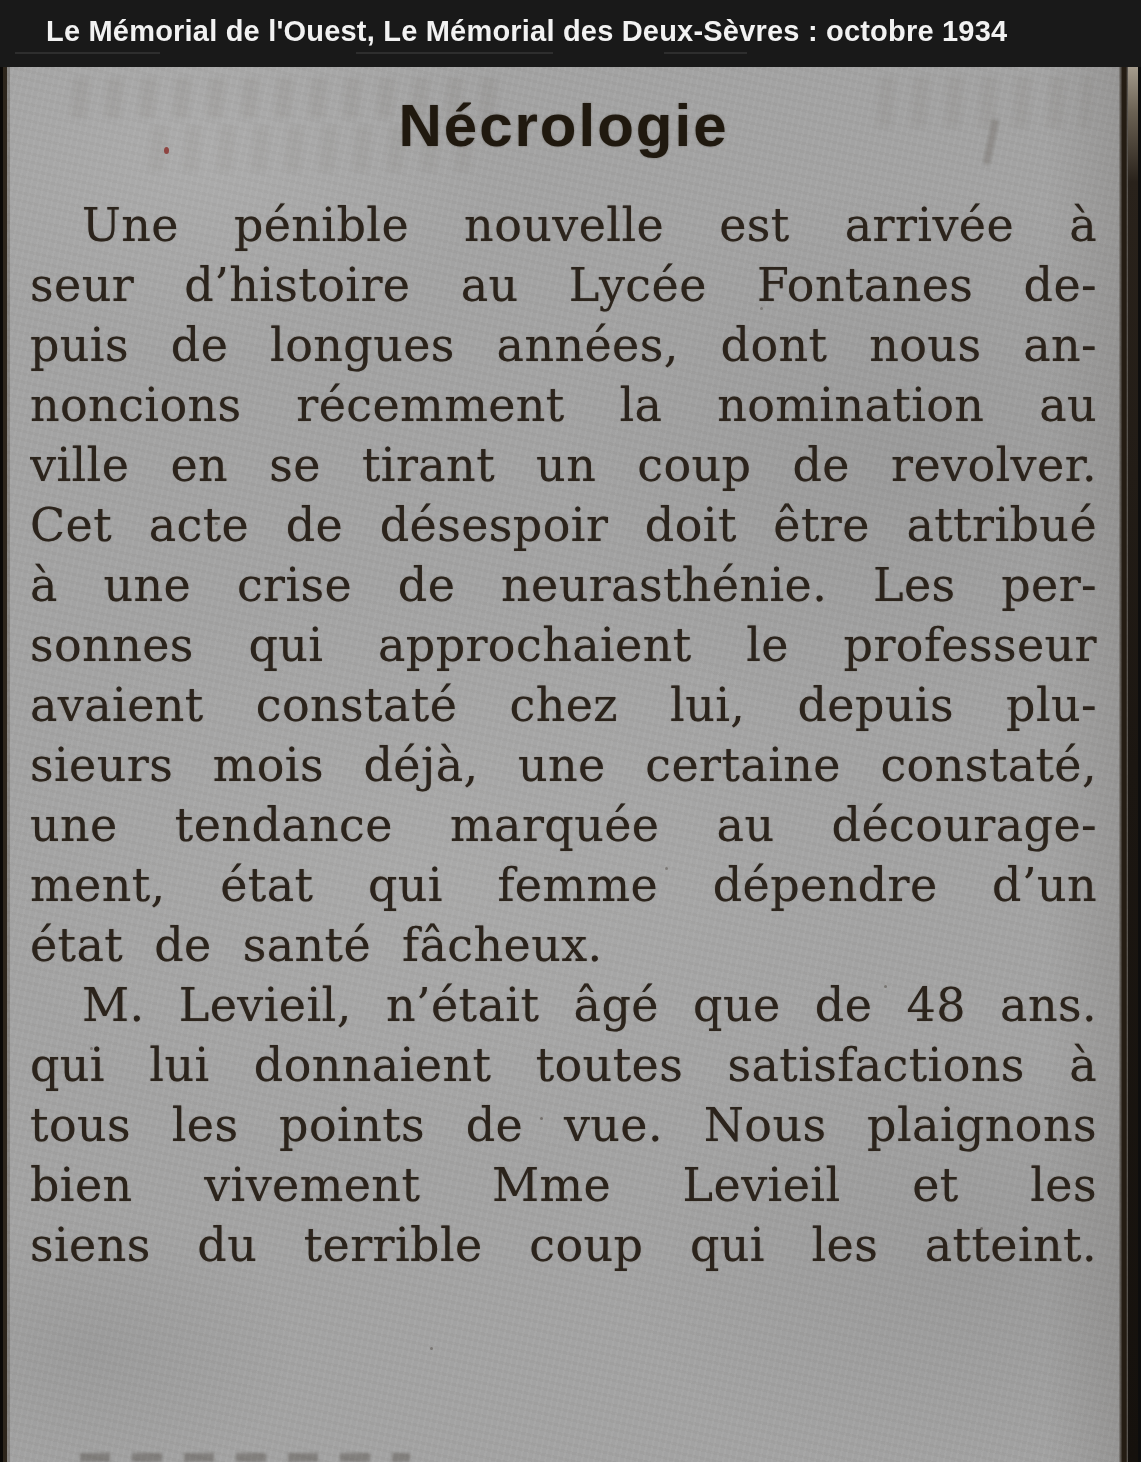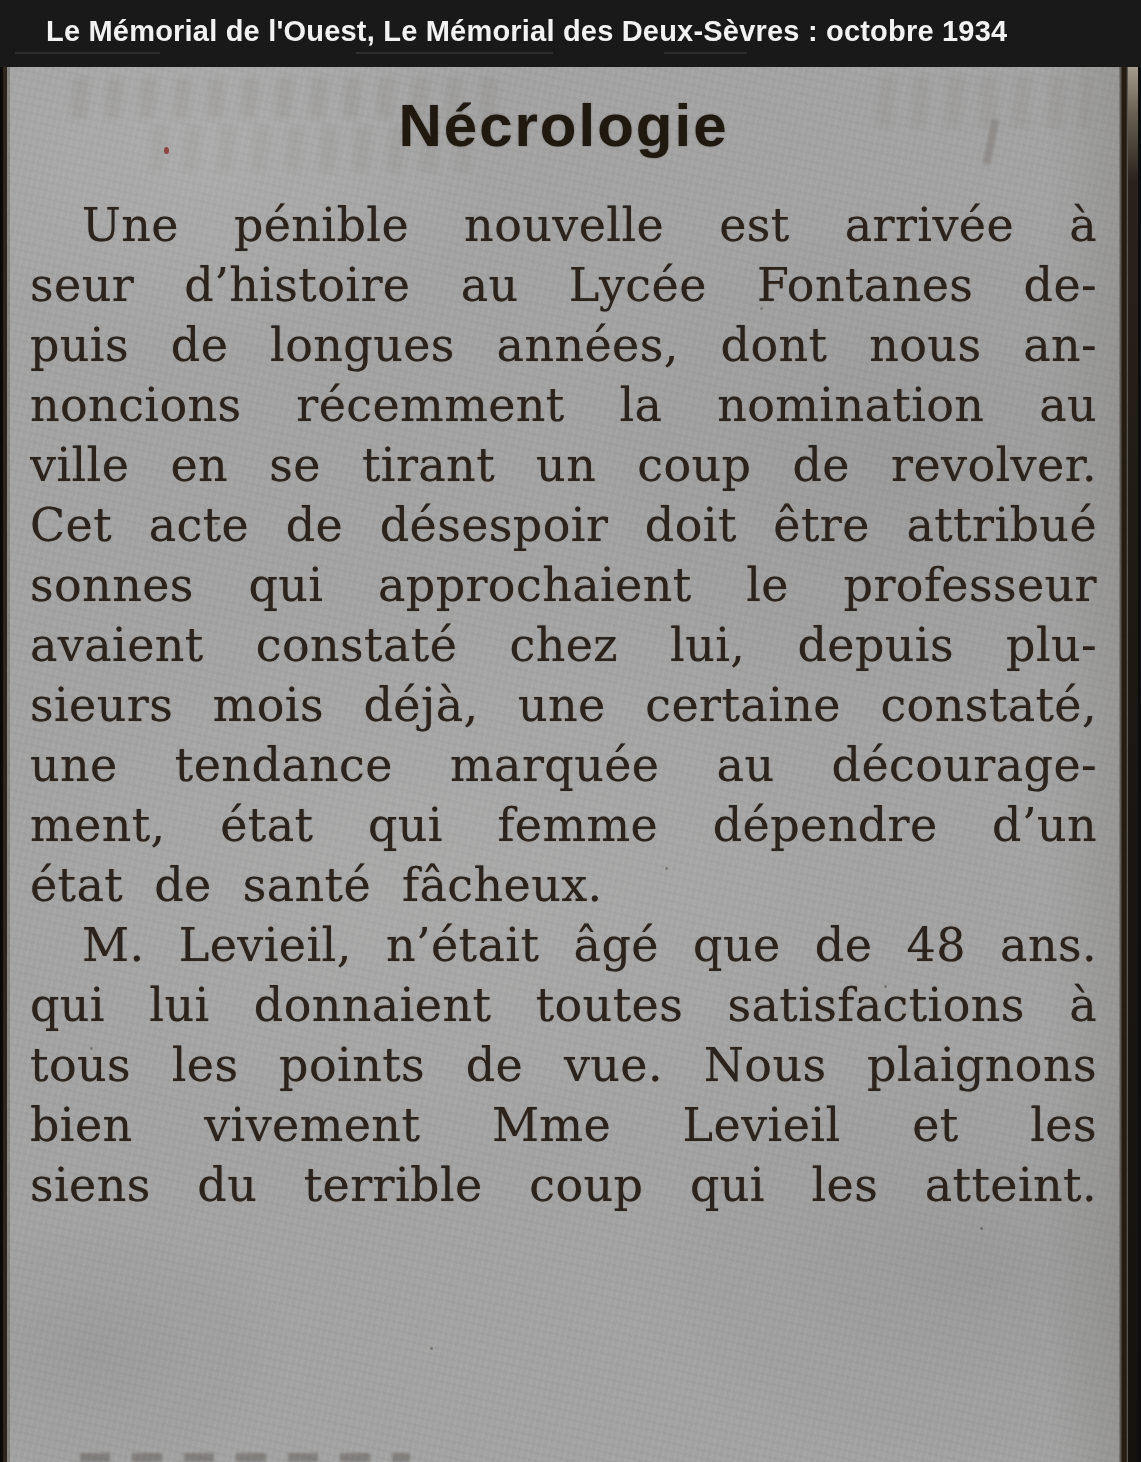--- a/index.html
+++ b/index.html
@@ -139,20 +139,21 @@
   <div class="specks"></div>
 
   <article class="article">
     <h2 class="headline">Nécrologie</h2>
     <div class="line indent">Une pénible nouvelle est arrivée à</div>
     <div class="line">seur d’histoire au Lycée Fontanes de-</div>
     <div class="line">puis de longues années, dont nous an-</div>
     <div class="line">noncions récemment la nomination au</div>
     <div class="line">ville en se tirant un coup de revolver.</div>
     <div class="line">Cet acte de désespoir doit être attribué</div>
+    <div class="line">à une crise de neurasthénie. Les per-</div>
     <div class="line">sonnes qui approchaient le professeur</div>
     <div class="line">avaient constaté chez lui, depuis plu-</div>
     <div class="line">sieurs mois déjà, une certaine constaté,</div>
     <div class="line">une tendance marquée au décourage-</div>
     <div class="line">ment, état qui femme dépendre d’un</div>
     <div class="line flush">état de santé fâcheux.</div>
     <div class="line indent">M. Levieil, n’était âgé que de 48 ans.</div>
     <div class="line">qui lui donnaient toutes satisfactions à</div>
     <div class="line">tous les points de vue. Nous plaignons</div>
     <div class="line">bien vivement Mme Levieil et les</div>

